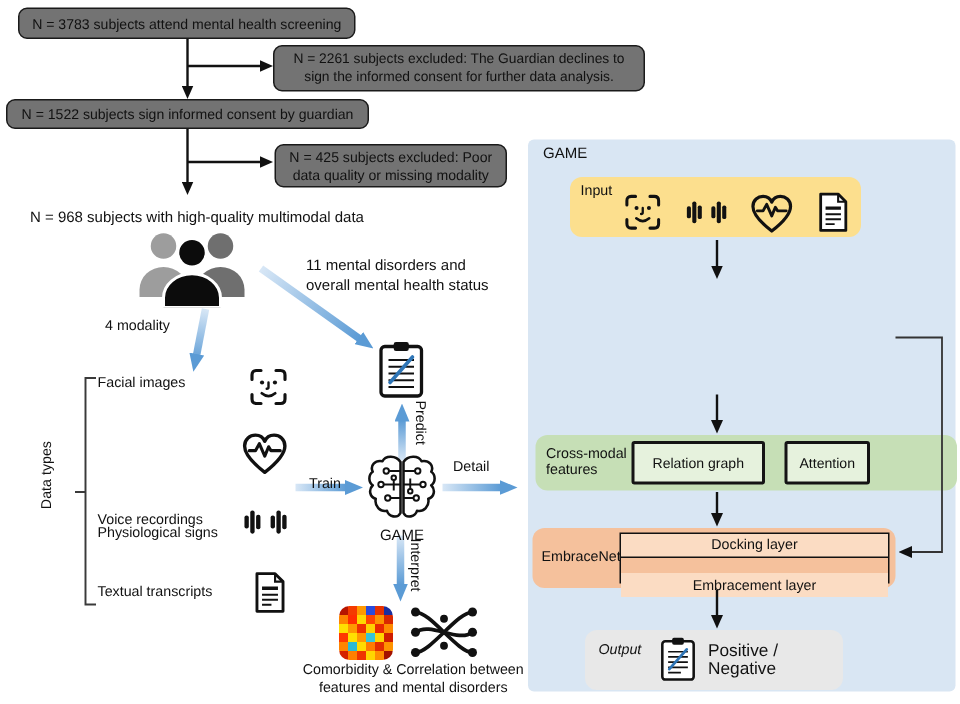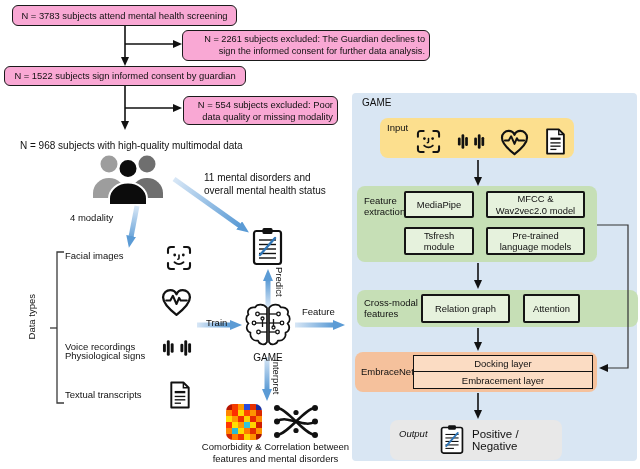--- a/index.html
+++ b/index.html
@@ -1,22 +1,22 @@
 <!DOCTYPE html>
 <html><head>
 <meta charset="utf-8">
 <style>
   html,body{margin:0;padding:0;background:#fff;}
   .stage{position:relative;width:640px;height:469px;background:#fff;
     font-family:"Liberation Sans",sans-serif;color:#111;overflow:hidden;}
   .abs{position:absolute;box-sizing:border-box;}
   .z3{z-index:3;}
   
-  .fc-box{position:absolute;box-sizing:border-box;background:#f9a8d4;border:1.5px solid #1a1a1a;
-    border-radius:6px;display:flex;align-items:center;justify-content:center;text-align:right;
+  .fc-box{position:absolute;box-sizing:border-box;background:#737373;border:1.5px solid #1a1a1a;
+    border-radius:6px;display:flex;align-items:center;justify-content:center;text-align:center;
     font-size:9.4px;line-height:1.25;padding:1px 4px;z-index:3;}
   .lbl{position:absolute;font-size:9.5px;line-height:1.25;white-space:nowrap;z-index:3;}
   .ml{white-space:pre-line;}
   .vtext{position:absolute;writing-mode:vertical-rl;font-size:9.5px;z-index:3;}
   .vtext-up{position:absolute;writing-mode:vertical-rl;transform:rotate(180deg);font-size:9.5px;z-index:3;}
   
   .panel{position:absolute;left:352px;top:93px;width:285px;height:368px;border-radius:4px;z-index:1;}
   .p-stage{position:absolute;box-sizing:border-box;border-radius:8px;}
   .p-box{position:absolute;box-sizing:border-box;border:2px solid #141414;border-radius:2px;
     display:flex;align-items:center;justify-content:center;text-align:center;
@@ -68,42 +68,32 @@
       <svg class="icon" style="left:164px;top:10px;" width="23" height="27" viewBox="0 0 24 29">
         <path d="M3 1.5 h12.5 L21 7 v20.5 H3 Z" fill="#fff" stroke="#111" stroke-width="2" stroke-linejoin="round"></path>
         <path d="M15.5 1.5 V7 H21" fill="none" stroke="#111" stroke-width="1.5"></path>
         <line x1="6.5" y1="11.5" x2="17.5" y2="11.5" stroke="#111" stroke-width="2.4"></line>
         <line x1="6.5" y1="16" x2="17.5" y2="16" stroke="#111" stroke-width="1.4"></line>
         <line x1="6.5" y1="19.5" x2="17.5" y2="19.5" stroke="#111" stroke-width="1.4"></line>
         <line x1="6.5" y1="23" x2="13" y2="23" stroke="#111" stroke-width="1.4"></line>
       </svg>
     </div>
 
-    <div class="p-stage" id="fe-stage" style="left: 5px; top: 93px; width: 240px; height: 76px; background: rgb(198, 223, 182);">
-      <div class="p-lbl" style="left:7px;top:9px;width:48px;">Feature extraction</div>
-      <div class="p-box" style="left: 47px; top: 5px; width: 70px; height: 27px; background: rgb(230, 242, 221);">MediaPipe</div>
-      <div class="p-box ml" style="left: 129px; top: 5px; width: 99px; height: 27px; background: rgb(230, 242, 221);">MFCC &amp;
-Wav2vec2.0 model</div>
-      <div class="p-box ml" style="left: 47px; top: 41px; width: 70px; height: 28px; background: rgb(230, 242, 221);">Tsfresh
-module</div>
-      <div class="p-box ml" style="left: 129px; top: 41px; width: 99px; height: 28px; background: rgb(230, 242, 221);">Pre-trained
-language models</div>
-    </div>
 
     <div class="p-stage" id="cm-stage" style="left: 5px; top: 197px; width: 281px; height: 37px; background: rgb(198, 223, 182);">
       <div class="p-lbl" style="left:7px;top:7px;width:62px;">Cross-modal features</div>
       <div class="p-box" style="left: 64px; top: 4px; width: 89px; height: 29px; background: rgb(230, 242, 221);">Relation graph</div>
       <div class="p-box" style="left: 166px; top: 4px; width: 57px; height: 29px; background: rgb(230, 242, 221);">Attention</div>
     </div>
 
     <div class="p-stage" id="en-stage" style="left: 3px; top: 259px; width: 242px; height: 40px; background: rgb(245, 193, 156);">
       <div class="p-lbl" style="left:6px;top:14px;">EmbraceNet</div>
       <div class="abs" id="en-inner" style="left:58px;top:3px;width:180px;height:34px;border:1.8px solid #111;">
         <div class="layer-row" id="dock-row" style="border-bottom: 1.8px solid rgb(17, 17, 17); background: rgb(251, 220, 195);">Docking layer</div>
-        <div class="layer-row" id="embr-row" style="background: rgb(251, 220, 195);">Embracement layer</div>
+        <div class="layer-row" id="embr-row" style="background: rgb(251, 220, 195); margin-top: 10px;">Embracement layer</div>
       </div>
     </div>
 
     <div class="p-stage" id="output-box" style="left: 38px; top: 327px; width: 172px; height: 40px; background: rgb(232, 232, 232);">
       <div class="p-lbl" style="left:9px;top:8px;font-style:italic;">Output</div>
       <svg class="icon" style="left:50px;top:4px;" width="24" height="31" viewBox="0 0 31 39">
         <rect x="2" y="4" width="27" height="33" rx="2.5" fill="#fff" stroke="#111" stroke-width="2.2"></rect>
         <rect x="10.5" y="1" width="10" height="6" rx="1.5" fill="#111"></rect>
         <g stroke="#111" stroke-width="1.4">
           <line x1="7" y1="13" x2="24" y2="13"></line>
@@ -174,21 +164,21 @@
     <line x1="174" y1="179" x2="240" y2="226" stroke="url(#gB)" stroke-width="5" marker-end="url(#mBlue)"></line>
     <line x1="268" y1="307" x2="268" y2="280" stroke="url(#gC)" stroke-width="5" marker-end="url(#mBlue)"></line>
     <line x1="197" y1="325" x2="231" y2="325" stroke="url(#gD)" stroke-width="5" marker-end="url(#mBlue)"></line>
     <line x1="295" y1="325" x2="334" y2="325" stroke="url(#gE)" stroke-width="5" marker-end="url(#mBlue)"></line>
     <line x1="267" y1="357" x2="267" y2="390" stroke="url(#gF)" stroke-width="5" marker-end="url(#mBlue)"></line>
   </svg>
 
   <div class="fc-box" style="left:12px;top:5px;width:225px;height:21px;">N = 3783 subjects attend mental health screening</div>
   <div class="fc-box" style="left:182px;top:30px;width:248px;height:31px;font-size:9.2px;">N = 2261 subjects excluded: The Guardian declines to sign the informed consent for further data analysis.</div>
   <div class="fc-box" style="left:4px;top:66px;width:242px;height:20px;">N = 1522 subjects sign informed consent by guardian</div>
-  <div class="fc-box" style="left:183px;top:96px;width:155px;height:29px;">N = 554 subjects excluded: Poor data quality or missing modality</div>
+  <div class="fc-box" style="left:183px;top:96px;width:155px;height:29px;">N = 425 subjects excluded: Poor data quality or missing modality</div>
   <div class="lbl" style="left:20px;top:140px;font-size:10px;">N = 968 subjects with high-quality multimodal data</div>
 
   <svg class="icon" style="left:88px;top:153px;" width="80" height="52" viewBox="0 0 80 52">
     <circle cx="21" cy="11" r="8.5" fill="#9d9d9d"></circle>
     <path d="M5 45 v-5 a16 15 0 0 1 32 0 v5 z" fill="#9d9d9d"></path>
     <circle cx="59" cy="11" r="8.5" fill="#6f6f6f"></circle>
     <path d="M43 45 v-5 a16 15 0 0 1 32 0 v5 z" fill="#6f6f6f"></path>
     <circle cx="40" cy="15.5" r="9.5" fill="#0c0c0c" stroke="#fff" stroke-width="2"></circle>
     <path d="M21 52 v-6.5 a19 16 0 0 1 38 0 V52 z" fill="#0c0c0c" stroke="#fff" stroke-width="2"></path>
   </svg>
@@ -205,21 +195,21 @@
         <line x1="7" y1="17.5" x2="24" y2="17.5"></line>
       <line x1="7" y1="22" x2="24" y2="22"></line>
         <line x1="7" y1="26.5" x2="24" y2="26.5"></line>
       <line x1="7" y1="31" x2="24" y2="31"></line>
     </g>
     <line x1="8" y1="28" x2="23" y2="11" stroke="#2e75b6" stroke-width="2.4" stroke-linecap="round"></line>
   </svg>
 
   <div class="vtext" style="left:274px;top:267px;">Predict</div>
   <div class="lbl" style="left:206px;top:306px;margin-top:11px;">Train</div>
-  <div class="lbl" style="left:302px;top:306px;">Feature</div>
+  <div class="lbl" style="left:302px;top:306px;">Detail</div>
   <div class="vtext" style="left:271px;top:359px;">Interpret</div>
 
   <svg class="icon" style="left:243px;top:301px;" width="50" height="48" viewBox="0 0 50 48">
     <g fill="none" stroke="#111" stroke-width="1.7" stroke-linejoin="round">
       <path d="M24 7 C21 2.5 14 2.5 12 6.5 C7 5.5 3.5 9.5 5.5 13.5 C2.5 15.5 2.5 20.5 5.5 22.5 C2.5 25.5 3.5 30.5 7.5 31.5 C6.5 36.5 10.5 40.5 15 39.5 C16 43.5 22 45 24 41 Z"></path>
       <path d="M26 7 C29 2.5 36 2.5 38 6.5 C43 5.5 46.5 9.5 44.5 13.5 C47.5 15.5 47.5 20.5 44.5 22.5 C47.5 25.5 46.5 30.5 42.5 31.5 C43.5 36.5 39.5 40.5 35 39.5 C34 43.5 28 45 26 41 Z"></path>
     </g>
     <g fill="none" stroke="#111" stroke-width="1.3">
       <circle cx="14.5" cy="13" r="1.8"></circle>
         <line x1="16.3" y1="13" x2="24" y2="13"></line>

